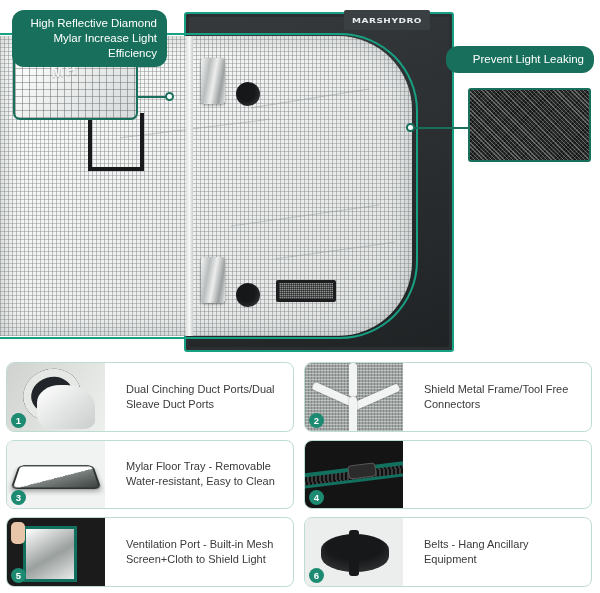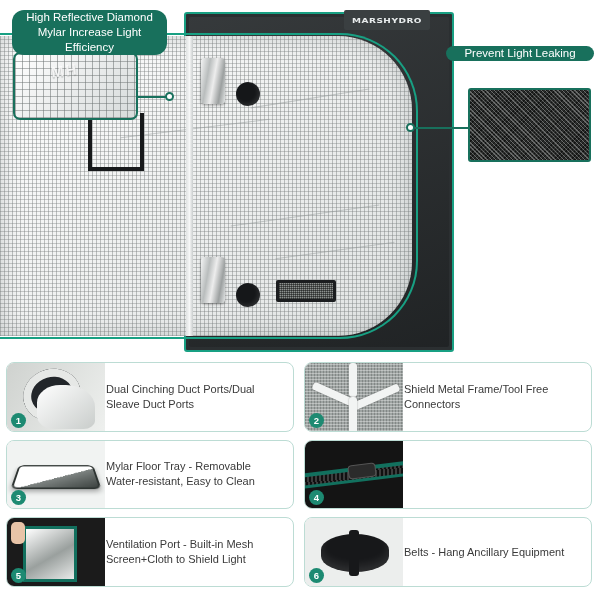--- a/index.html
+++ b/index.html
@@ -101,22 +101,22 @@
     border: 4px solid #17191b; border-top: none; z-index: 4;
   }
   .left-rail {
     position: absolute; left: 186px; top: 36px; width: 7px; height: 300px;
     background: linear-gradient(90deg,#dfe2e2,#f7f8f8,#c9cdcd); z-index: 6;
   }
 
   
   .bubble {
     position: absolute; background: #18705c; color: #ffffff;
-    border-radius: 12px; padding: 0 10px;
-    font-size: 11.5px; line-height: 15px; text-align: center;
+    border-radius: 12px; padding: 6px 10px;
+    font-size: 11.5px; line-height: 15px; text-align: right;
     z-index: 12;
   }
   #bubble-mylar { left: 12px; top: 10px; width: 155px; }
   #bubble-cloth { left: 446px; top: 46px; width: 148px; }
 
   
   .inset-mylar {
     position: absolute; left: 13px; top: 52px; width: 125px; height: 68px;
     border: 2px solid #18705c; border-radius: 7px; z-index: 11;
     background-color: #eef0ef;
@@ -163,21 +163,21 @@
   }
   .badge {
     position: absolute; left: 4px; bottom: 3px;
     width: 15px; height: 15px; border-radius: 50%;
     background: #1d8a72; color: #fff;
     font-size: 9.5px; line-height: 15px; text-align: center; font-weight: 700;
     z-index: 4;
   }
   .card-text {
     flex: 1; display: flex; align-items: center;
-    padding: 0 8px 0 1px;
+    padding: 0 8px 0 21px;
     font-size: 11px; line-height: 15px; color: #3a3a3a;
   }
 
   
   .t-duct { position:absolute; inset:0; background:linear-gradient(120deg,#cfd2cf,#eef0ee); }
   .t-duct .ring {
     position:absolute; left:16px; top:6px; width:58px; height:52px; border-radius:50%;
     background:#22262a; box-shadow: inset 0 0 0 8px #e6e8e6;
     transform:rotate(-16deg);
   }

